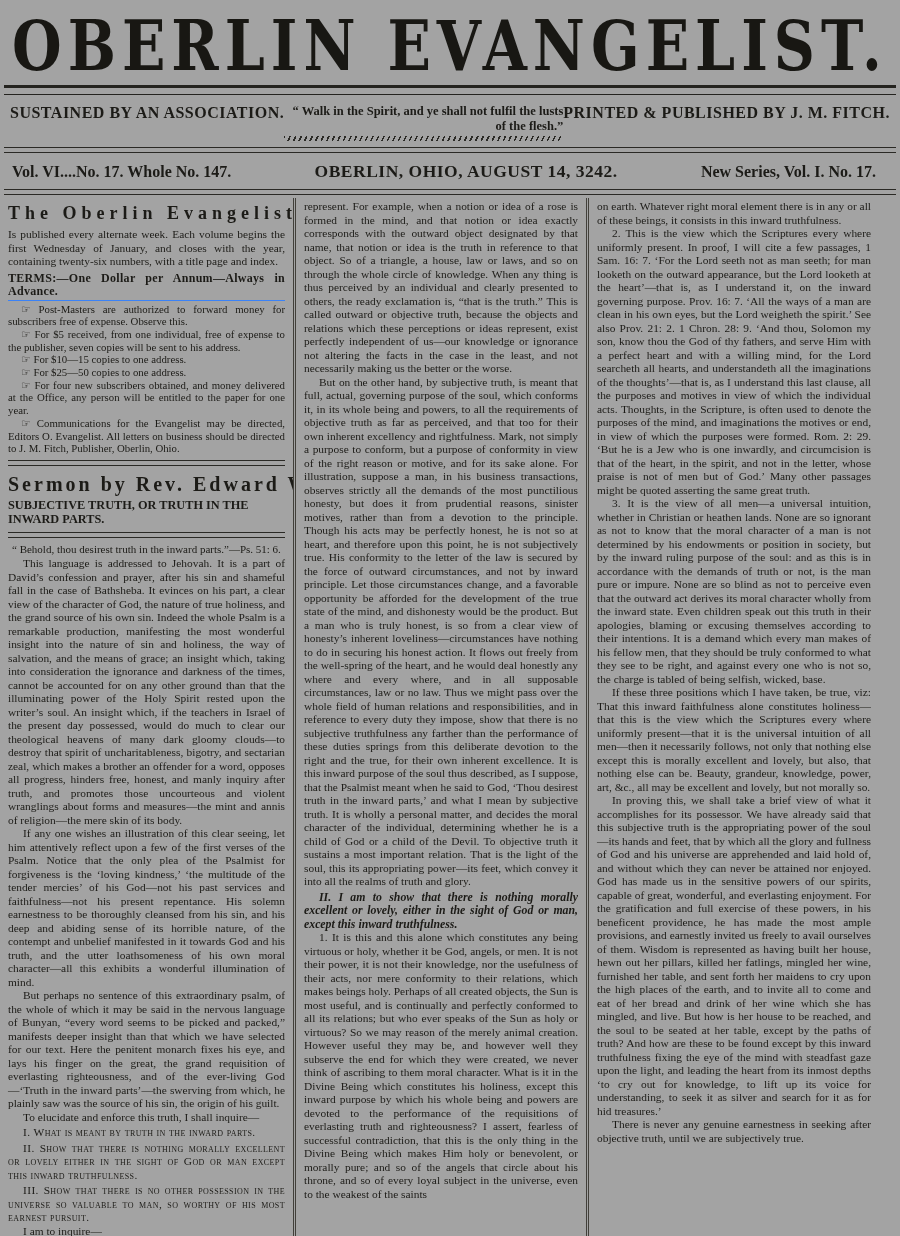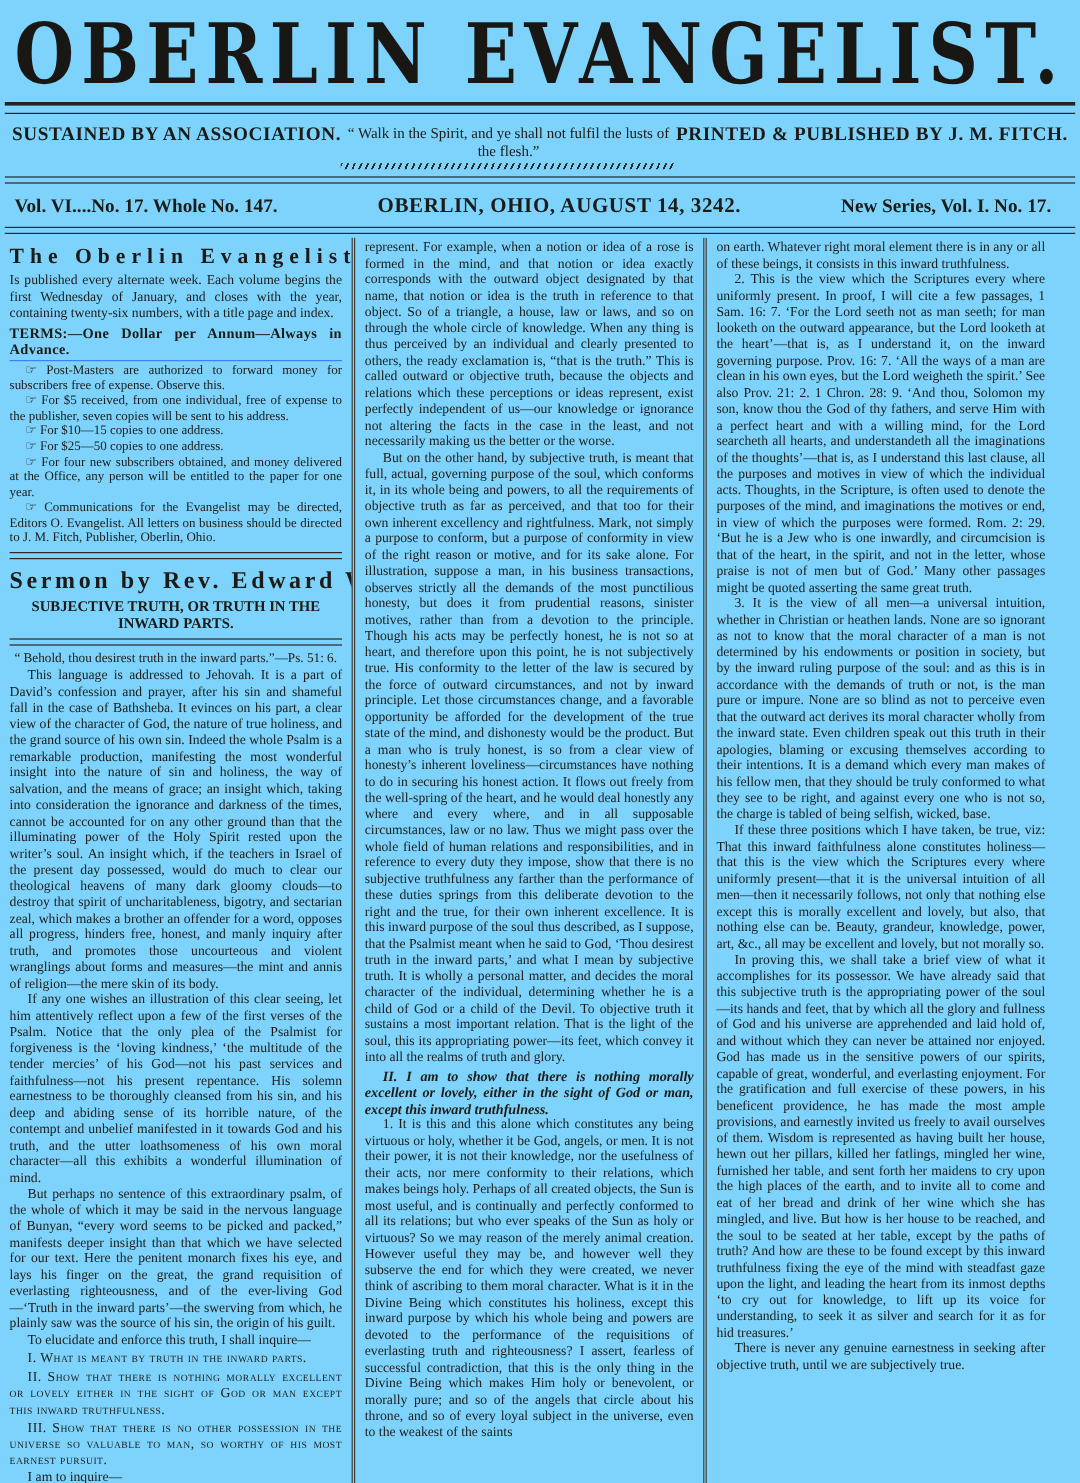--- a/index.html
+++ b/index.html
@@ -1,32 +1,32 @@
 <!DOCTYPE html>
 <html><head>
 <meta charset="utf-8">
 <style>
   html,body{margin:0;padding:0;background:#d8d5cd;}
   .page{
     width:900px;height:1236px;margin:0 auto;overflow:hidden;position:relative;
-    background:#7dd3fc;color:#1c1b17;
+    background:#a3a3a3;color:#1c1b17;
     font-family:"Liberation Serif", serif;
   }
   
   .masthead-title{
     text-align:center;font-family:"DejaVu Serif", serif;font-weight:bold;
     font-size:57px;letter-spacing:6px;white-space:nowrap;
     transform:scaleY(1.22);transform-origin:center top;
     margin:2px 0 0 0;padding-top:2px;color:#181713;
   }
   .rule-heavy{height:6px;border-top:3px solid #24231f;border-bottom:1px solid #24231f;margin:14px 4px 0 4px;}
   .rule-double{height:4px;border-top:1px solid #2a2925;border-bottom:1px solid #2a2925;margin:0 4px;}
   .mast-row{display:flex;align-items:flex-start;justify-content:space-between;padding:9px 10px 6px 10px;}
   .mast-cell{font-size:16px;font-weight:bold;letter-spacing:.5px;white-space:nowrap;}
-  .mast-motto{font-size:12.5px;font-weight:normal;text-align:center;}
+  .mast-motto{font-size:12.5px;font-weight:bold;text-align:right;}
   .squiggle{height:5px;margin-top:2px;background:repeating-linear-gradient(115deg,#2a2925 0 1.5px,transparent 1.5px 5px);}
   .date-row{display:flex;align-items:baseline;justify-content:space-between;padding:8px 24px 7px 12px;}
   .date-left{font-size:16px;font-weight:bold;white-space:nowrap;}
   .date-center{font-size:17.5px;font-weight:bold;letter-spacing:.5px;white-space:nowrap;}
   .date-right{font-size:16px;font-weight:bold;white-space:nowrap;}
   
   .cols{display:flex;align-items:stretch;height:1073px;overflow:hidden;margin-top:3px;}
   .col{width:293px;padding:2px 8px 0 8px;box-sizing:border-box;overflow:hidden;
        font-size:11.4px;line-height:13.5px;text-align:justify;}
   .col + .col{border-left:3px double #413f39;}
@@ -35,21 +35,21 @@
   .b-paper-title{text-align:center;font-weight:bold;font-size:18px;letter-spacing:5px;
                  line-height:24px;margin:1px 0 3px 0 !important;white-space:nowrap;}
   .b-noindent{text-indent:0;}
   .b-body{text-indent:15px;}
   .b-terms{font-weight:bold;font-size:12px;letter-spacing:.3px;margin:3px 0 2px 0 !important;
            border-bottom:1px solid #3b82f6;padding-bottom:1px;}
   .b-notice{font-size:10.8px;line-height:12.7px;text-indent:13px;}
   .b-rule{height:4px;border-top:1px solid #2a2925;border-bottom:1px solid #2a2925;margin:5px 0 !important;}
   .b-sermon-title{text-align:center;font-weight:bold;font-size:20px;letter-spacing:3px;
                   line-height:26px;margin:3px 0 1px 0 !important;white-space:nowrap;}
-  .b-sermon-sub{text-align:center;font-weight:bold;font-size:12.3px;line-height:14.5px;margin:0 0 2px 0 !important;}
+  .b-sermon-sub{text-align:left;font-weight:bold;font-size:12.3px;line-height:14.5px;margin:0 0 2px 0 !important;}
   .b-epigraph{font-size:11px;text-indent:4px;margin:3px 0 1px 0 !important;}
   .b-sc{font-variant:small-caps;letter-spacing:.4px;text-indent:15px;margin-top:2px !important;}
   .b-ital{font-style:italic;font-weight:bold;font-size:11.8px;text-indent:15px;margin-top:2px !important;}
 </style>
 </head>
 <body>
 
 <div class="page">
 
   <h1 class="masthead-title">OBERLIN EVANGELIST.</h1>

